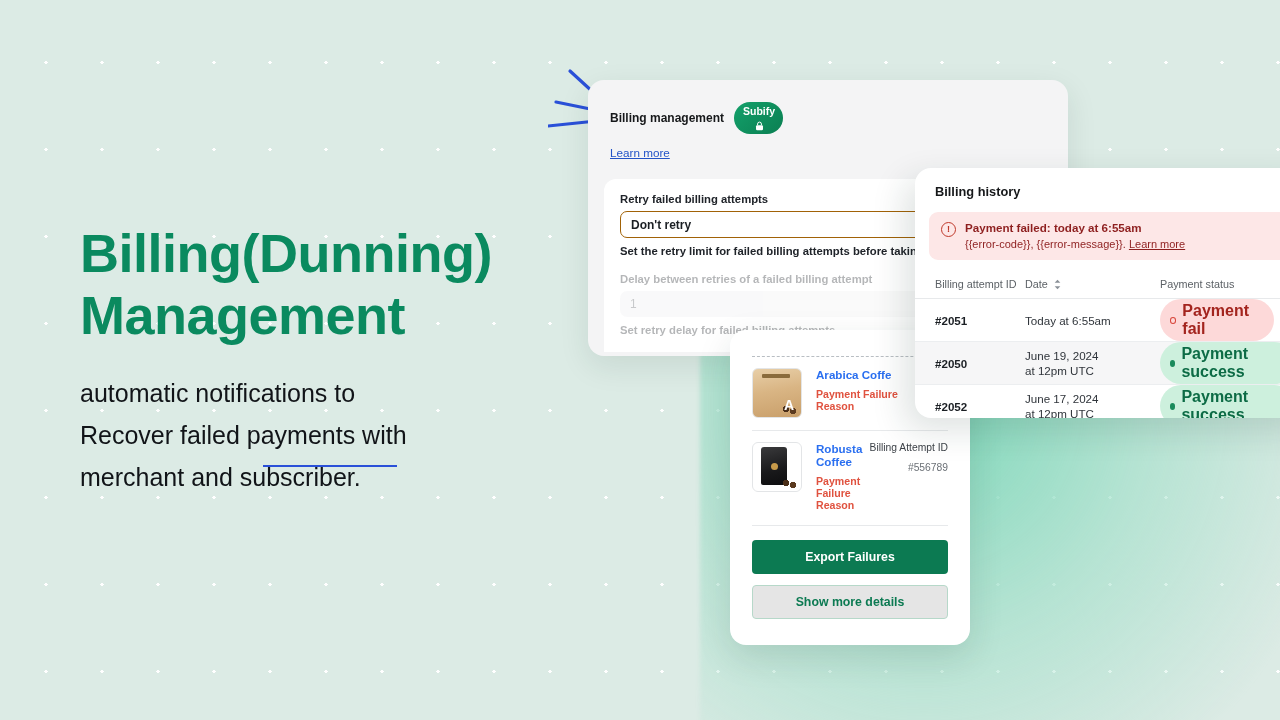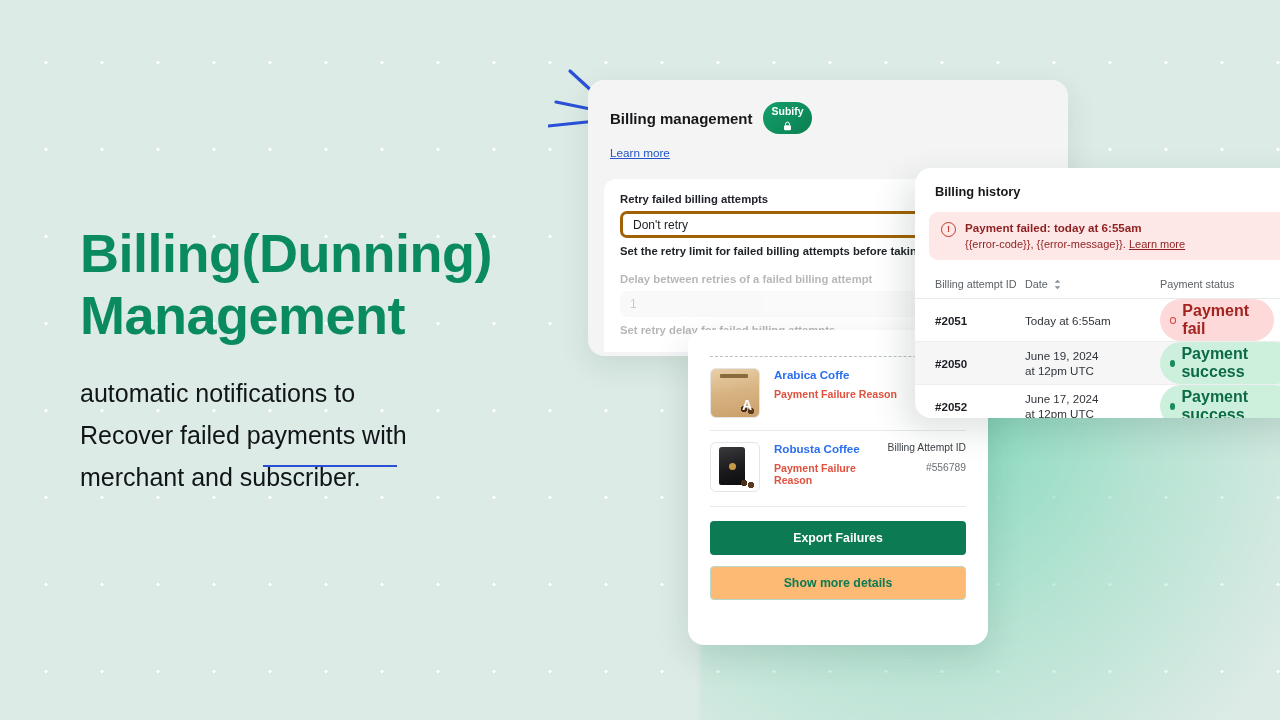--- a/index.html
+++ b/index.html
@@ -48,57 +48,57 @@
 
   
   #card-billing{
     position:absolute; left:588px; top:80px; width:480px; height:276px;
     background:#f4f4f5; border-radius:16px;
     box-shadow:0 10px 30px rgba(20,50,40,.10);
     overflow:hidden;
   }
   #bm-head{ padding:22px 22px 0 22px; }
   .bm-title-row{ display:flex; align-items:center; gap:10px; }
-  #bm-title{ font-size:15px; font-weight:700; color:#16181a; }
+  #bm-title{ font-size:12px; font-weight:700; color:#16181a; }
   #bm-badge{
     display:inline-flex; align-items:center; gap:4px;
     background:linear-gradient(135deg,#13a06a,#0b7f52);
     color:#fff; font-size:10.5px; font-weight:600;
     padding:3px 8px 3px 9px; border-radius:999px; white-space:nowrap;flex-direction:column;
   }
   #bm-desc{
     margin-top:9px; font-size:11.7px; line-height:15.5px; color:#5c6166;
     max-width:430px;
   }
   #bm-desc a, #bm-learn{ color:#2353c7; text-decoration:underline; }
   #bm-learn{ display:inline-block; margin-top:12px; font-size:11.7px; font-weight:500; }
 
   #bm-panel{
     margin:18px 0 0 16px; background:#fff;
     border-radius:12px 0 0 0; padding:14px 16px 16px 16px;
     min-height:120px;
   }
   .fld-label{ font-size:11.3px; font-weight:600; color:#20242a; }
   .fld-select{
-    margin-top:6px; height:27px; border:3px solid #a16207; border-radius:7px;
+    margin-top:6px; height:27px; border:1px solid #a16207; border-radius:7px;
     background:#fff; display:flex; align-items:center; padding:0 10px;
-    font-size:12px; color:#1b1f24; width:420px; box-sizing:border-box;
+    font-size:12px; color:#1b1f24; width:420px; box-sizing:border-box;font-weight:bold;
   }
   .fld-help{ margin-top:7px; font-size:11.3px; font-weight:600; color:#20242a; }
   .dim{ opacity:.33; }
   .fld-input{
     margin-top:6px; height:26px; border-radius:7px; background:#efeff0;
     display:flex; align-items:center; padding:0 10px;
     font-size:12px; color:#5a5f65; width:420px; box-sizing:border-box;
   }
   .gap-16{ margin-top:16px; }
 
   
   #card-failures{
-    position:absolute; left:688px; top:330px; width:300px; height:315px;
+    position:absolute; left:730px; top:330px; width:240px; height:315px;
     background:#fff; border-radius:16px;
     box-shadow:0 12px 34px rgba(20,50,40,.13);
     overflow:hidden;
   }
   #fl-inner{ padding:26px 22px 0 22px; }
   .dash-top{ border-top:1px dashed #b9bec3; }
   .prod-row{ display:flex; align-items:flex-start; gap:14px; padding:11px 0 12px 0; }
   .prod-row + .prod-row{ border-top:1px solid #e7e9eb; }
   .thumb{
     width:48px; height:48px; border:1px solid #e3e5e7; border-radius:6px;
@@ -134,21 +134,21 @@
   .prod-reason{ margin-top:7px; font-size:10.6px; font-weight:600; color:#e0523f; }
   .prod-side{ text-align:right; white-space:nowrap; }
   .side-label{ font-size:10.3px; color:#3d4248; }
   .side-val{ margin-top:9px; font-size:10.3px; color:#6b7076; }
   #fl-actions{ border-top:1px solid #e7e9eb; padding-top:14px; margin-top:2px; }
   .btn{
     height:34px; border-radius:4px; display:flex; align-items:center;
     justify-content:center; font-size:12.3px; font-weight:600; box-sizing:border-box;
   }
   .btn-primary{ background:#0c7a52; color:#fff; }
-  .btn-secondary{ margin-top:11px; background:#fdba74; color:#0c7a52; border:1px solid #b6d8c9; }
+  .btn-secondary{ margin-top:11px; background:#e5e5e5; color:#0c7a52; border:1px solid #b6d8c9; }
 
   
   #card-history{
     position:absolute; left:915px; top:168px; width:400px; height:250px;
     background:#fff; border-radius:16px 0 0 16px;
     box-shadow:-10px 12px 34px rgba(20,50,40,.14);
     overflow:hidden;
   }
   #bh-title{ padding:16px 0 0 20px; font-size:12.8px; font-weight:700; color:#16181a; }
   #bh-alert{

